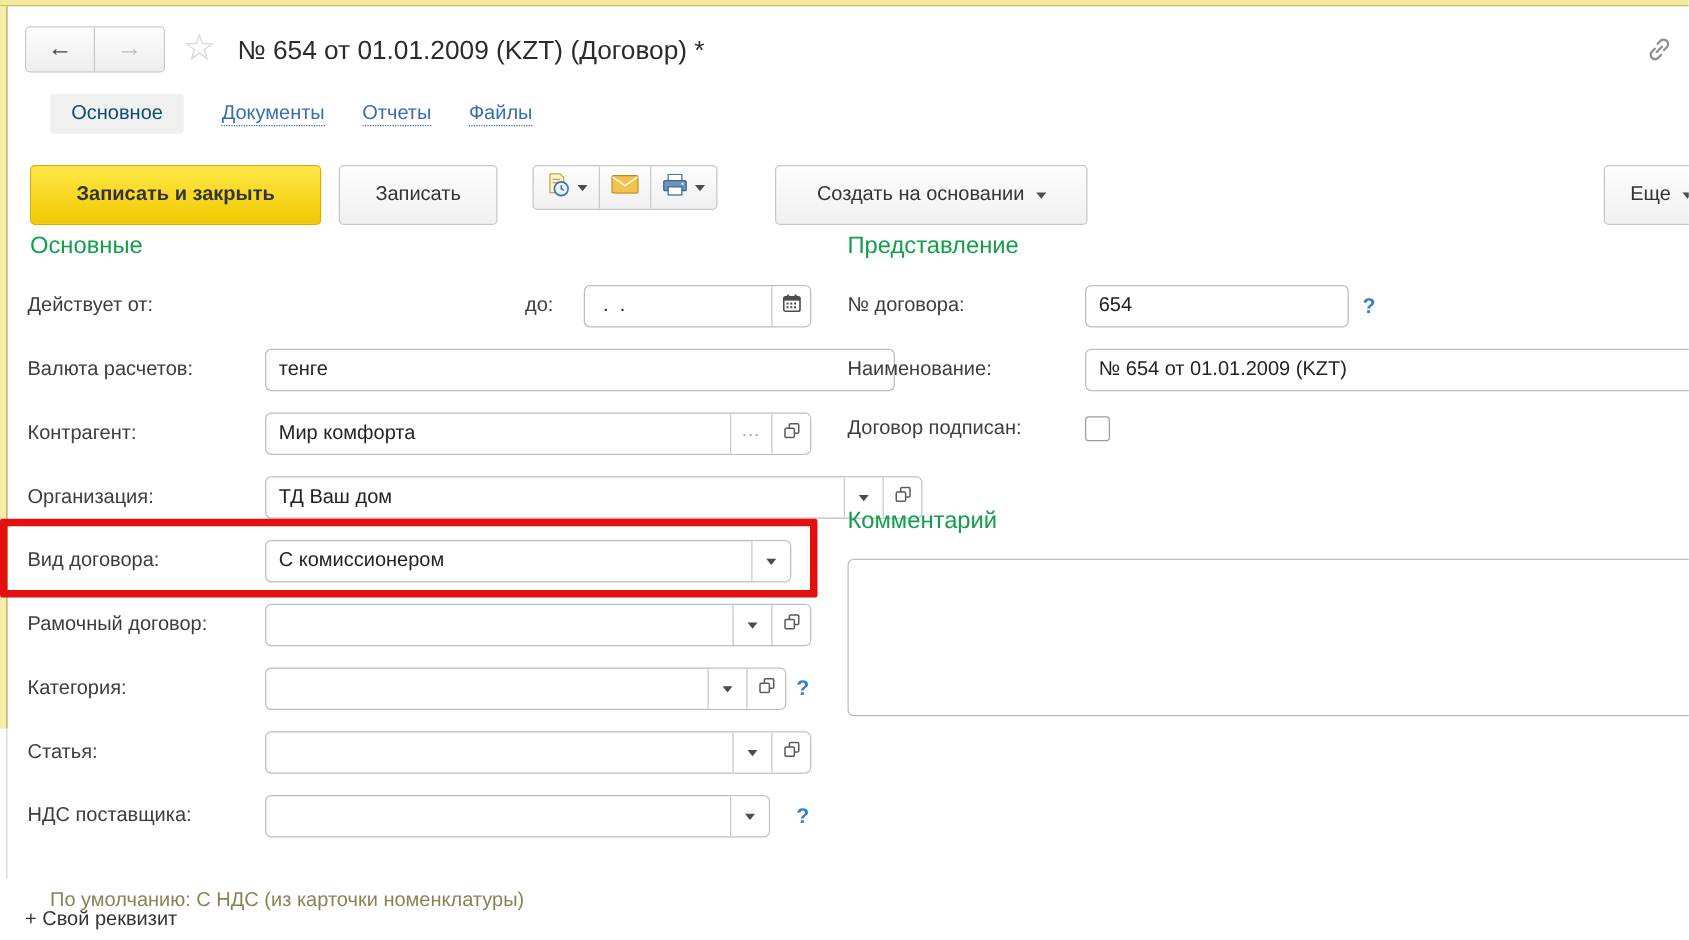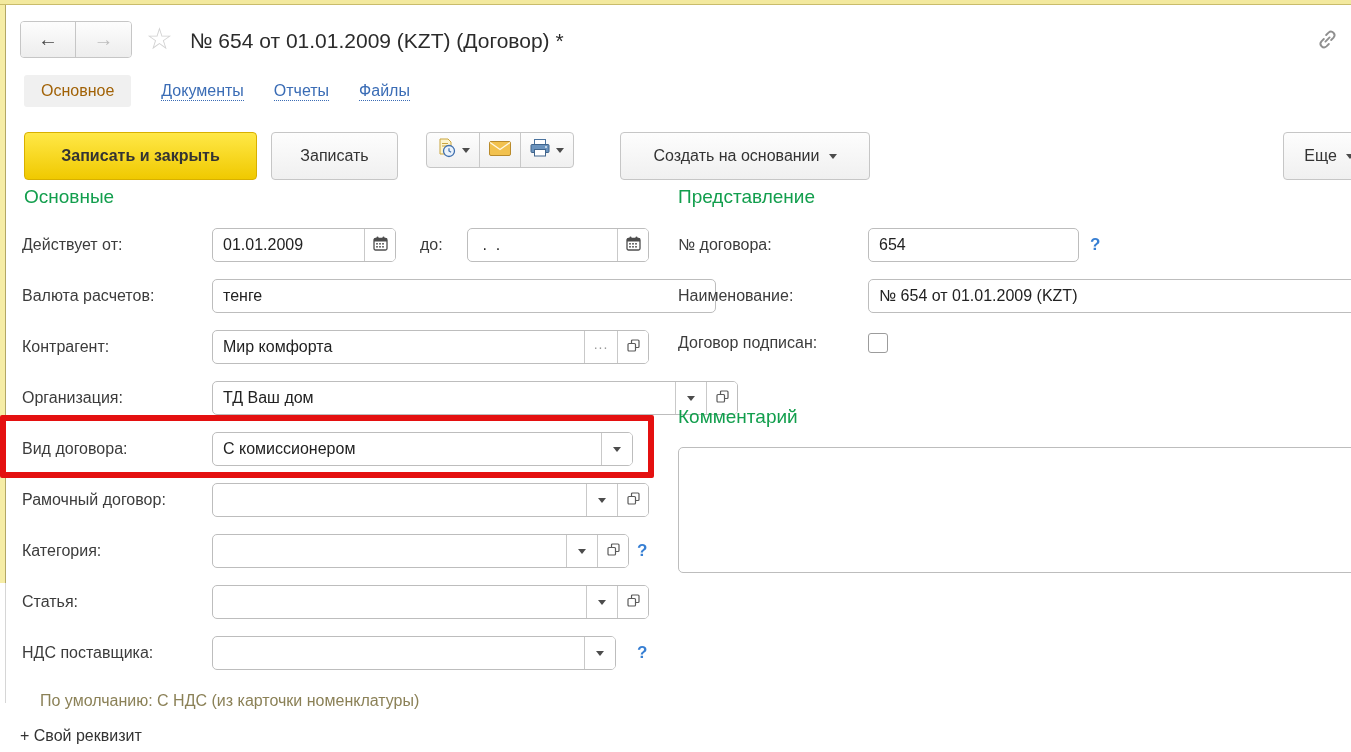--- a/index.html
+++ b/index.html
@@ -19,21 +19,21 @@
   .navgroup { left:20px; top:21px; height:37px; display:flex; border:1px solid #c6c6c6; border-radius:4px; background:#fbfbfb; overflow:hidden; }
   .navbtn { width:55px; display:flex; align-items:center; justify-content:center; font-size:20px; cursor:pointer; background:linear-gradient(#fdfdfd,#ededed); }
   .navbtn.back { color:#474747; border-right:1px solid #c6c6c6; font-weight:bold; }
   .navbtn.fwd { color:#bdbdbd; font-weight:bold; }
   .star { left:146px; top:22px; font-size:30px; color:#d2d2d2; cursor:pointer; line-height:34px; }
   .page-title { left:190px; top:29px; font-size:21px; color:#2b2b2b; white-space:nowrap; }
   .chain { left:1316px; top:28px; cursor:pointer; }
 
   
   .tabs { left:24px; top:74px; display:flex; align-items:center; gap:30px; height:33px; }
-  .tab-active { background:#f0f0f0; border-radius:3px; padding:7px 17px; font-size:16px; color:#a16207; cursor:pointer; }
+  .tab-active { background:#f0f0f0; border-radius:3px; padding:7px 17px; font-size:16px; color:#0c4a6e; cursor:pointer;margin-left:16px; }
   .tab-link { font-size:16px; color:#3a6cb5; cursor:pointer; }
   .tab-link span { border-bottom:1px dotted #3a6cb5; padding-bottom:1px; }
 
   
   .btn { height:48px; display:inline-flex; align-items:center; justify-content:center; border:1px solid #c6c6c6; border-radius:4px;
          background:linear-gradient(#fdfdfd,#f0f0f0); font-size:16px; color:#333; cursor:pointer; white-space:nowrap; }
   .btn-yellow { left:24px; top:132px; width:233px; background:linear-gradient(#ffe847,#f0c900); border:1px solid #d8b000; font-weight:bold; color:#333; }
   .btn-save { left:271px; top:132px; width:127px; }
   .icongroup { left:426px; top:132px; height:36px; display:flex; border:1px solid #c6c6c6; border-radius:4px; background:linear-gradient(#fdfdfd,#f0f0f0); overflow:hidden; }
   .iseg { display:flex; align-items:center; justify-content:center; gap:6px; padding:0 9px; cursor:pointer; }
@@ -48,21 +48,21 @@
 
   
   .row { position:absolute; left:0; width:1351px; height:34px; }
   .flabel { position:absolute; line-height:34px; font-size:16px; color:#3c3c3c; white-space:nowrap; }
   .fgroup { position:absolute; top:0; height:34px; display:flex; align-items:stretch; border:1px solid #bdbdbd; border-radius:5px; background:#fff; overflow:hidden; }
   .fgroup input { border:none; outline:none; flex:1; min-width:0; padding:0 10px; font-family:"Liberation Sans",sans-serif; font-size:16px; color:#222; background:transparent; }
   .seg { width:31px; border-left:1px solid #c9c9c9; display:flex; align-items:center; justify-content:center; cursor:pointer; background:#fff; }
   .seg.ellip { color:#9a9a9a; font-size:14px; letter-spacing:1px; padding-bottom:6px; width:33px; }
   .help { position:absolute; line-height:34px; font-size:17px; font-weight:bold; color:#377fd3; cursor:pointer; }
 
-  .hint { left:40px; top:692px; font-size:16px; color:#8b8157; white-space:nowrap; }
+  .hint { left:40px; top:712px; font-size:16px; color:#8b8157; white-space:nowrap; }
   .custom-attr { left:20px; top:727px; font-size:16px; color:#333; cursor:pointer; white-space:nowrap; }
 
   .checkbox { position:absolute; left:868px; top:5px; width:20px; height:20px; border:1px solid #9c9c9c; border-radius:3px; background:#fff; cursor:pointer; }
 
   .comment-area { left:678px; top:447px; width:700px; height:126px; border:1px solid #bdbdbd; border-radius:5px; resize:none; outline:none;
                   font-family:"Liberation Sans",sans-serif; font-size:16px; padding:6px 10px; color:#222; }
 
   
   .red-annotation { left:0; top:415px; width:654px; height:63px; border:6px solid #e41010; border-radius:2px; pointer-events:none; z-index:9; }
 </style>
@@ -140,63 +140,42 @@
 </div>
 <div class="abs btn btn-more">
   <span>Еще</span>
   <span class="tri"></span>
 </div>
 
 <div class="abs section-title" style="left:24px; top:186px;">Основные</div>
 
 <div class="row" style="top:228px;">
   <span class="flabel" style="left:22px;">Действует от:</span>
-  <div class="fgroup" style="left:212px; width:184px;">
-    <input value="01.01.2009" style="">
+  <span class="flabel" style="left:420px;">до:</span>
+  <div class="fgroup" style="left:467px; width:182px;">
+    <input value=" .  ." style="">
     <div class="seg">
       <span>
         <svg width="15" height="15" viewBox="0 0 15 15">
           <rect x="1" y="2.5" width="13" height="11.5" rx="1.5" fill="#fff" stroke="#4d4d4d" stroke-width="1.3"></rect>
           <rect x="1" y="2.5" width="13" height="3" fill="#4d4d4d"></rect>
           <rect x="3.5" y="0.6" width="2" height="3.2" rx="1" fill="#4d4d4d"></rect>
           <rect x="9.5" y="0.6" width="2" height="3.2" rx="1" fill="#4d4d4d"></rect>
           <g fill="#4d4d4d">
               <rect x="3.2" y="7" width="1.6" height="1.6"></rect>
               <rect x="6.2" y="7" width="1.6" height="1.6"></rect>
               <rect x="9.2" y="7" width="1.6" height="1.6"></rect>
               <rect x="3.2" y="10" width="1.6" height="1.6"></rect>
               <rect x="6.2" y="10" width="1.6" height="1.6"></rect>
               <rect x="9.2" y="10" width="1.6" height="1.6"></rect>
             </g>
         </svg>
       </span>
     </div>
   </div>
-  <span class="flabel" style="left:420px;">до:</span>
-  <div class="fgroup" style="left:467px; width:182px;">
-    <input value=" .  ." style="">
-    <div class="seg">
-      <span>
-        <svg width="15" height="15" viewBox="0 0 15 15">
-          <rect x="1" y="2.5" width="13" height="11.5" rx="1.5" fill="#fff" stroke="#4d4d4d" stroke-width="1.3"></rect>
-          <rect x="1" y="2.5" width="13" height="3" fill="#4d4d4d"></rect>
-          <rect x="3.5" y="0.6" width="2" height="3.2" rx="1" fill="#4d4d4d"></rect>
-          <rect x="9.5" y="0.6" width="2" height="3.2" rx="1" fill="#4d4d4d"></rect>
-          <g fill="#4d4d4d">
-              <rect x="3.2" y="7" width="1.6" height="1.6"></rect>
-              <rect x="6.2" y="7" width="1.6" height="1.6"></rect>
-              <rect x="9.2" y="7" width="1.6" height="1.6"></rect>
-              <rect x="3.2" y="10" width="1.6" height="1.6"></rect>
-              <rect x="6.2" y="10" width="1.6" height="1.6"></rect>
-              <rect x="9.2" y="10" width="1.6" height="1.6"></rect>
-            </g>
-        </svg>
-      </span>
-    </div>
-  </div>
 </div>
 
 <div class="row" style="top:279px;">
   <span class="flabel" style="left:22px;">Валюта расчетов:</span>
   <div class="fgroup" style="left:212px; width:504px;">
     <input value="тенге" style="">
   </div>
 </div>
 
 <div class="row" style="top:330px;">

